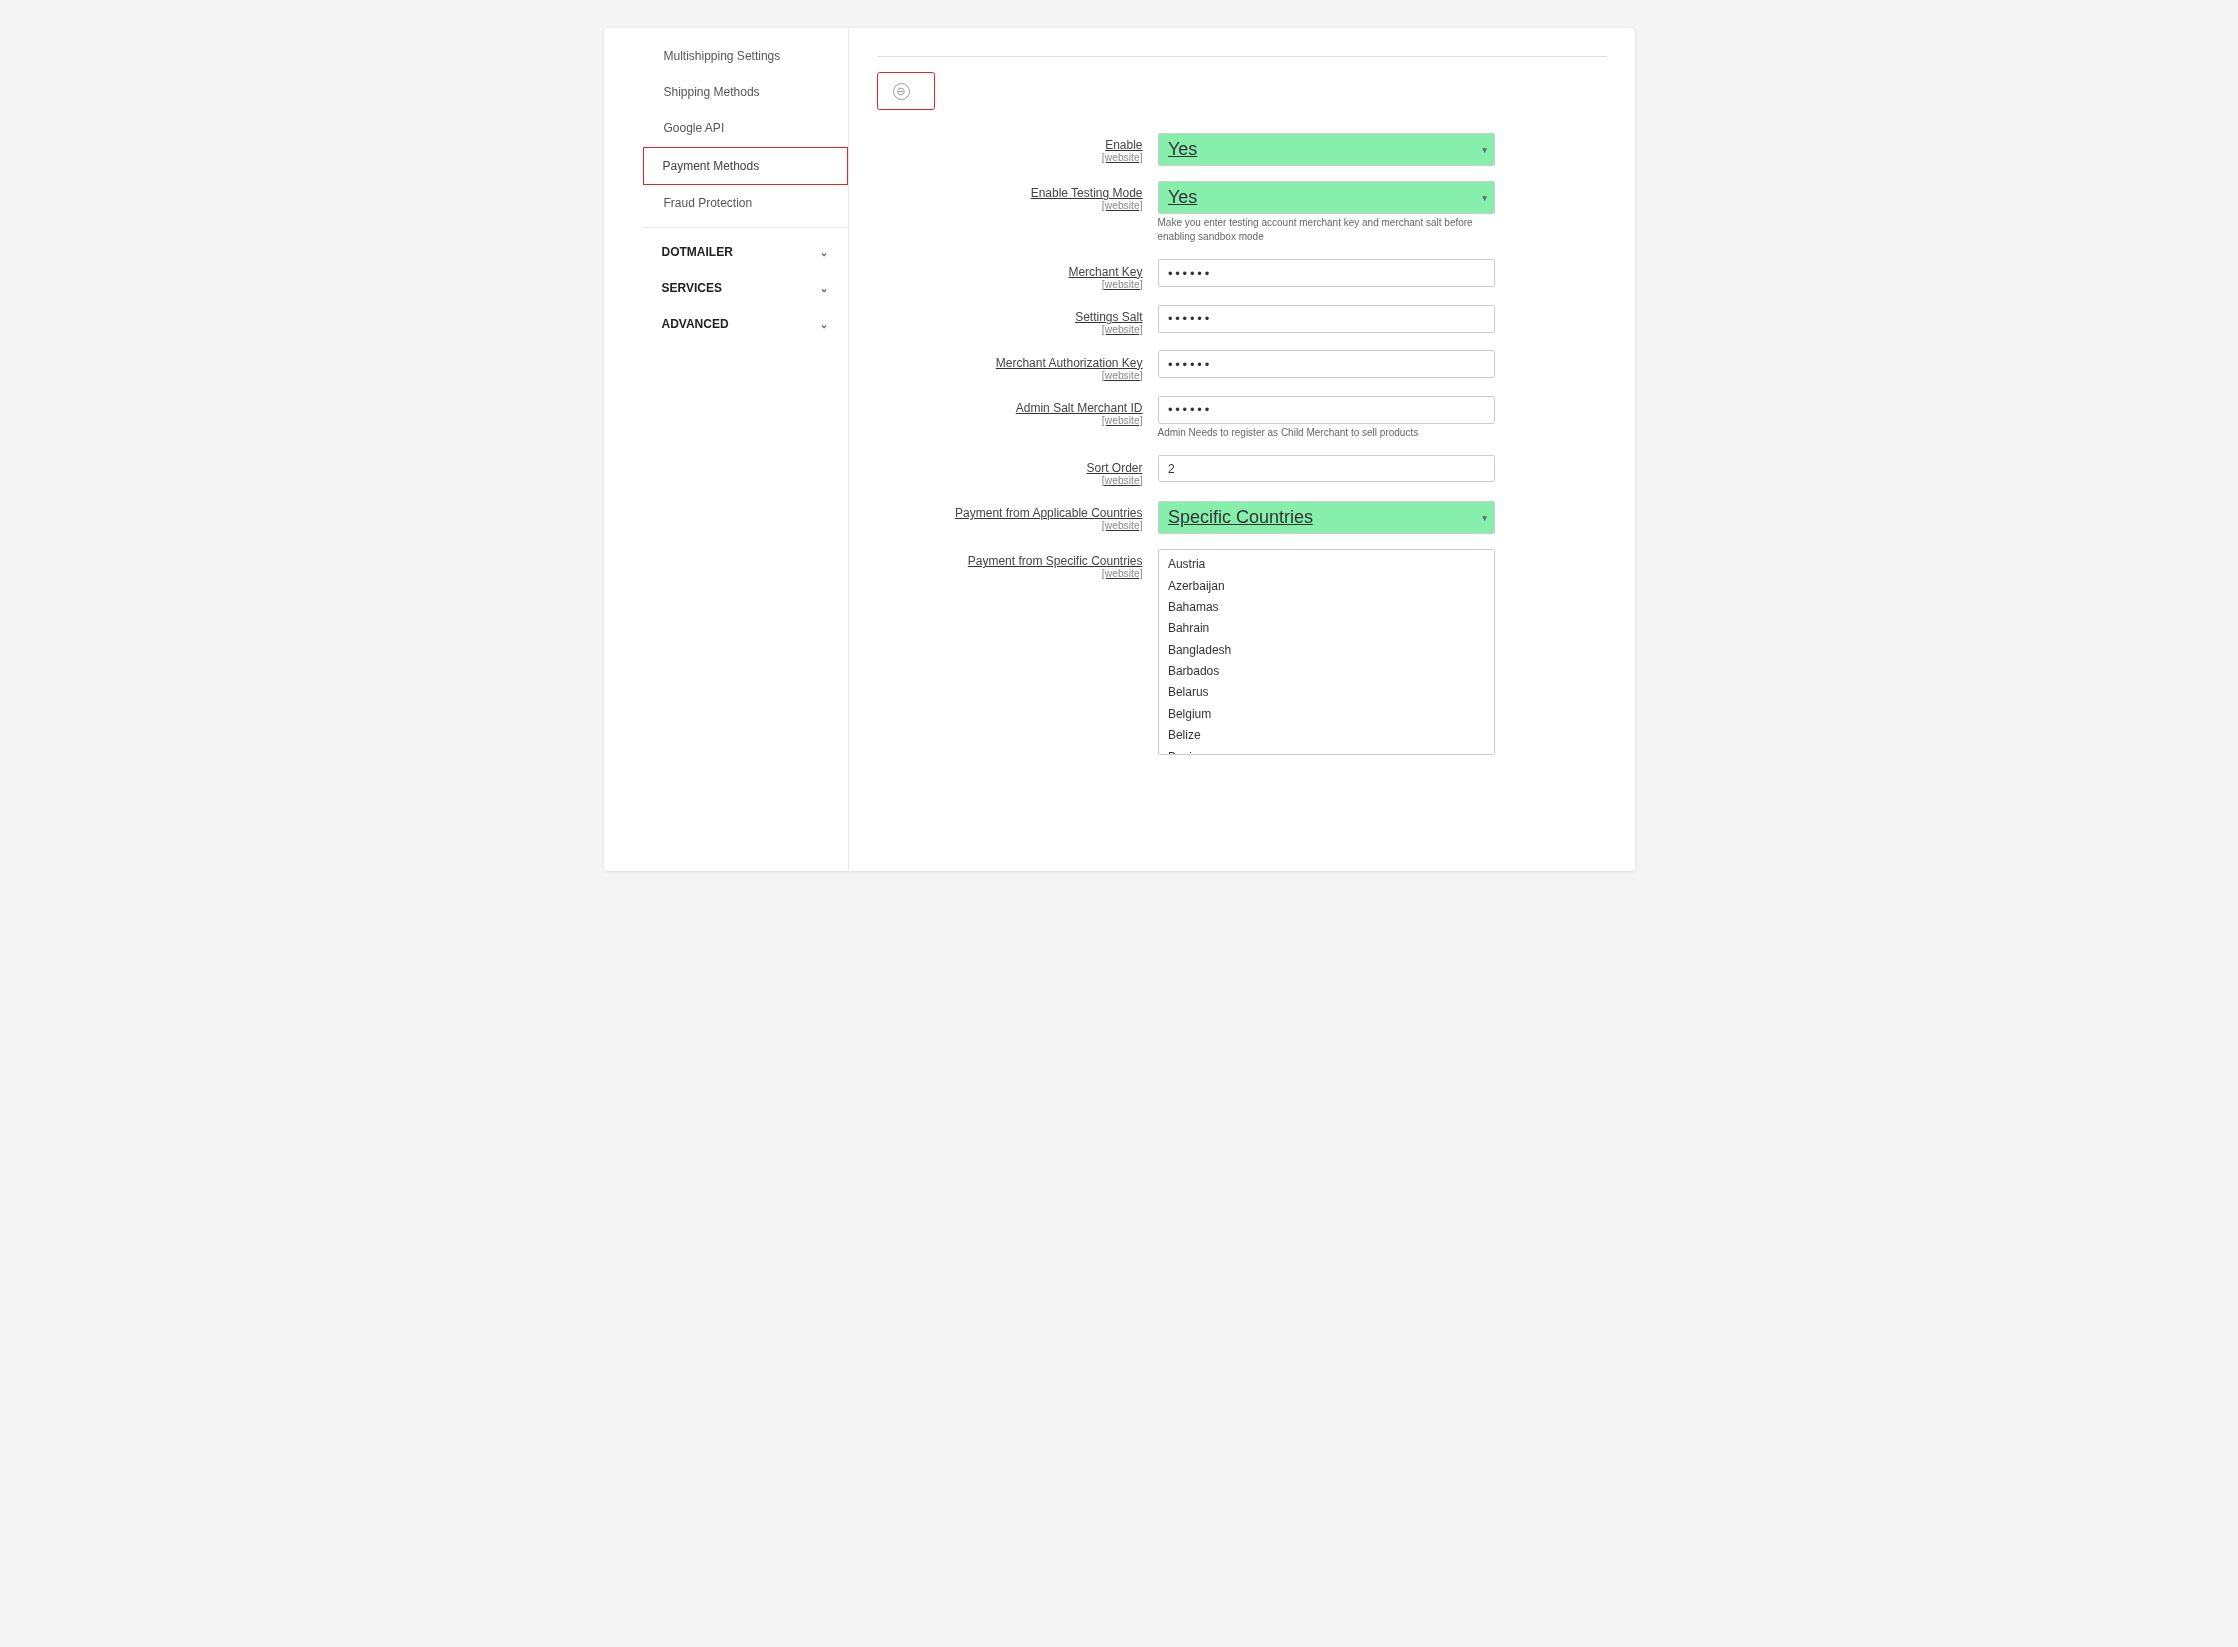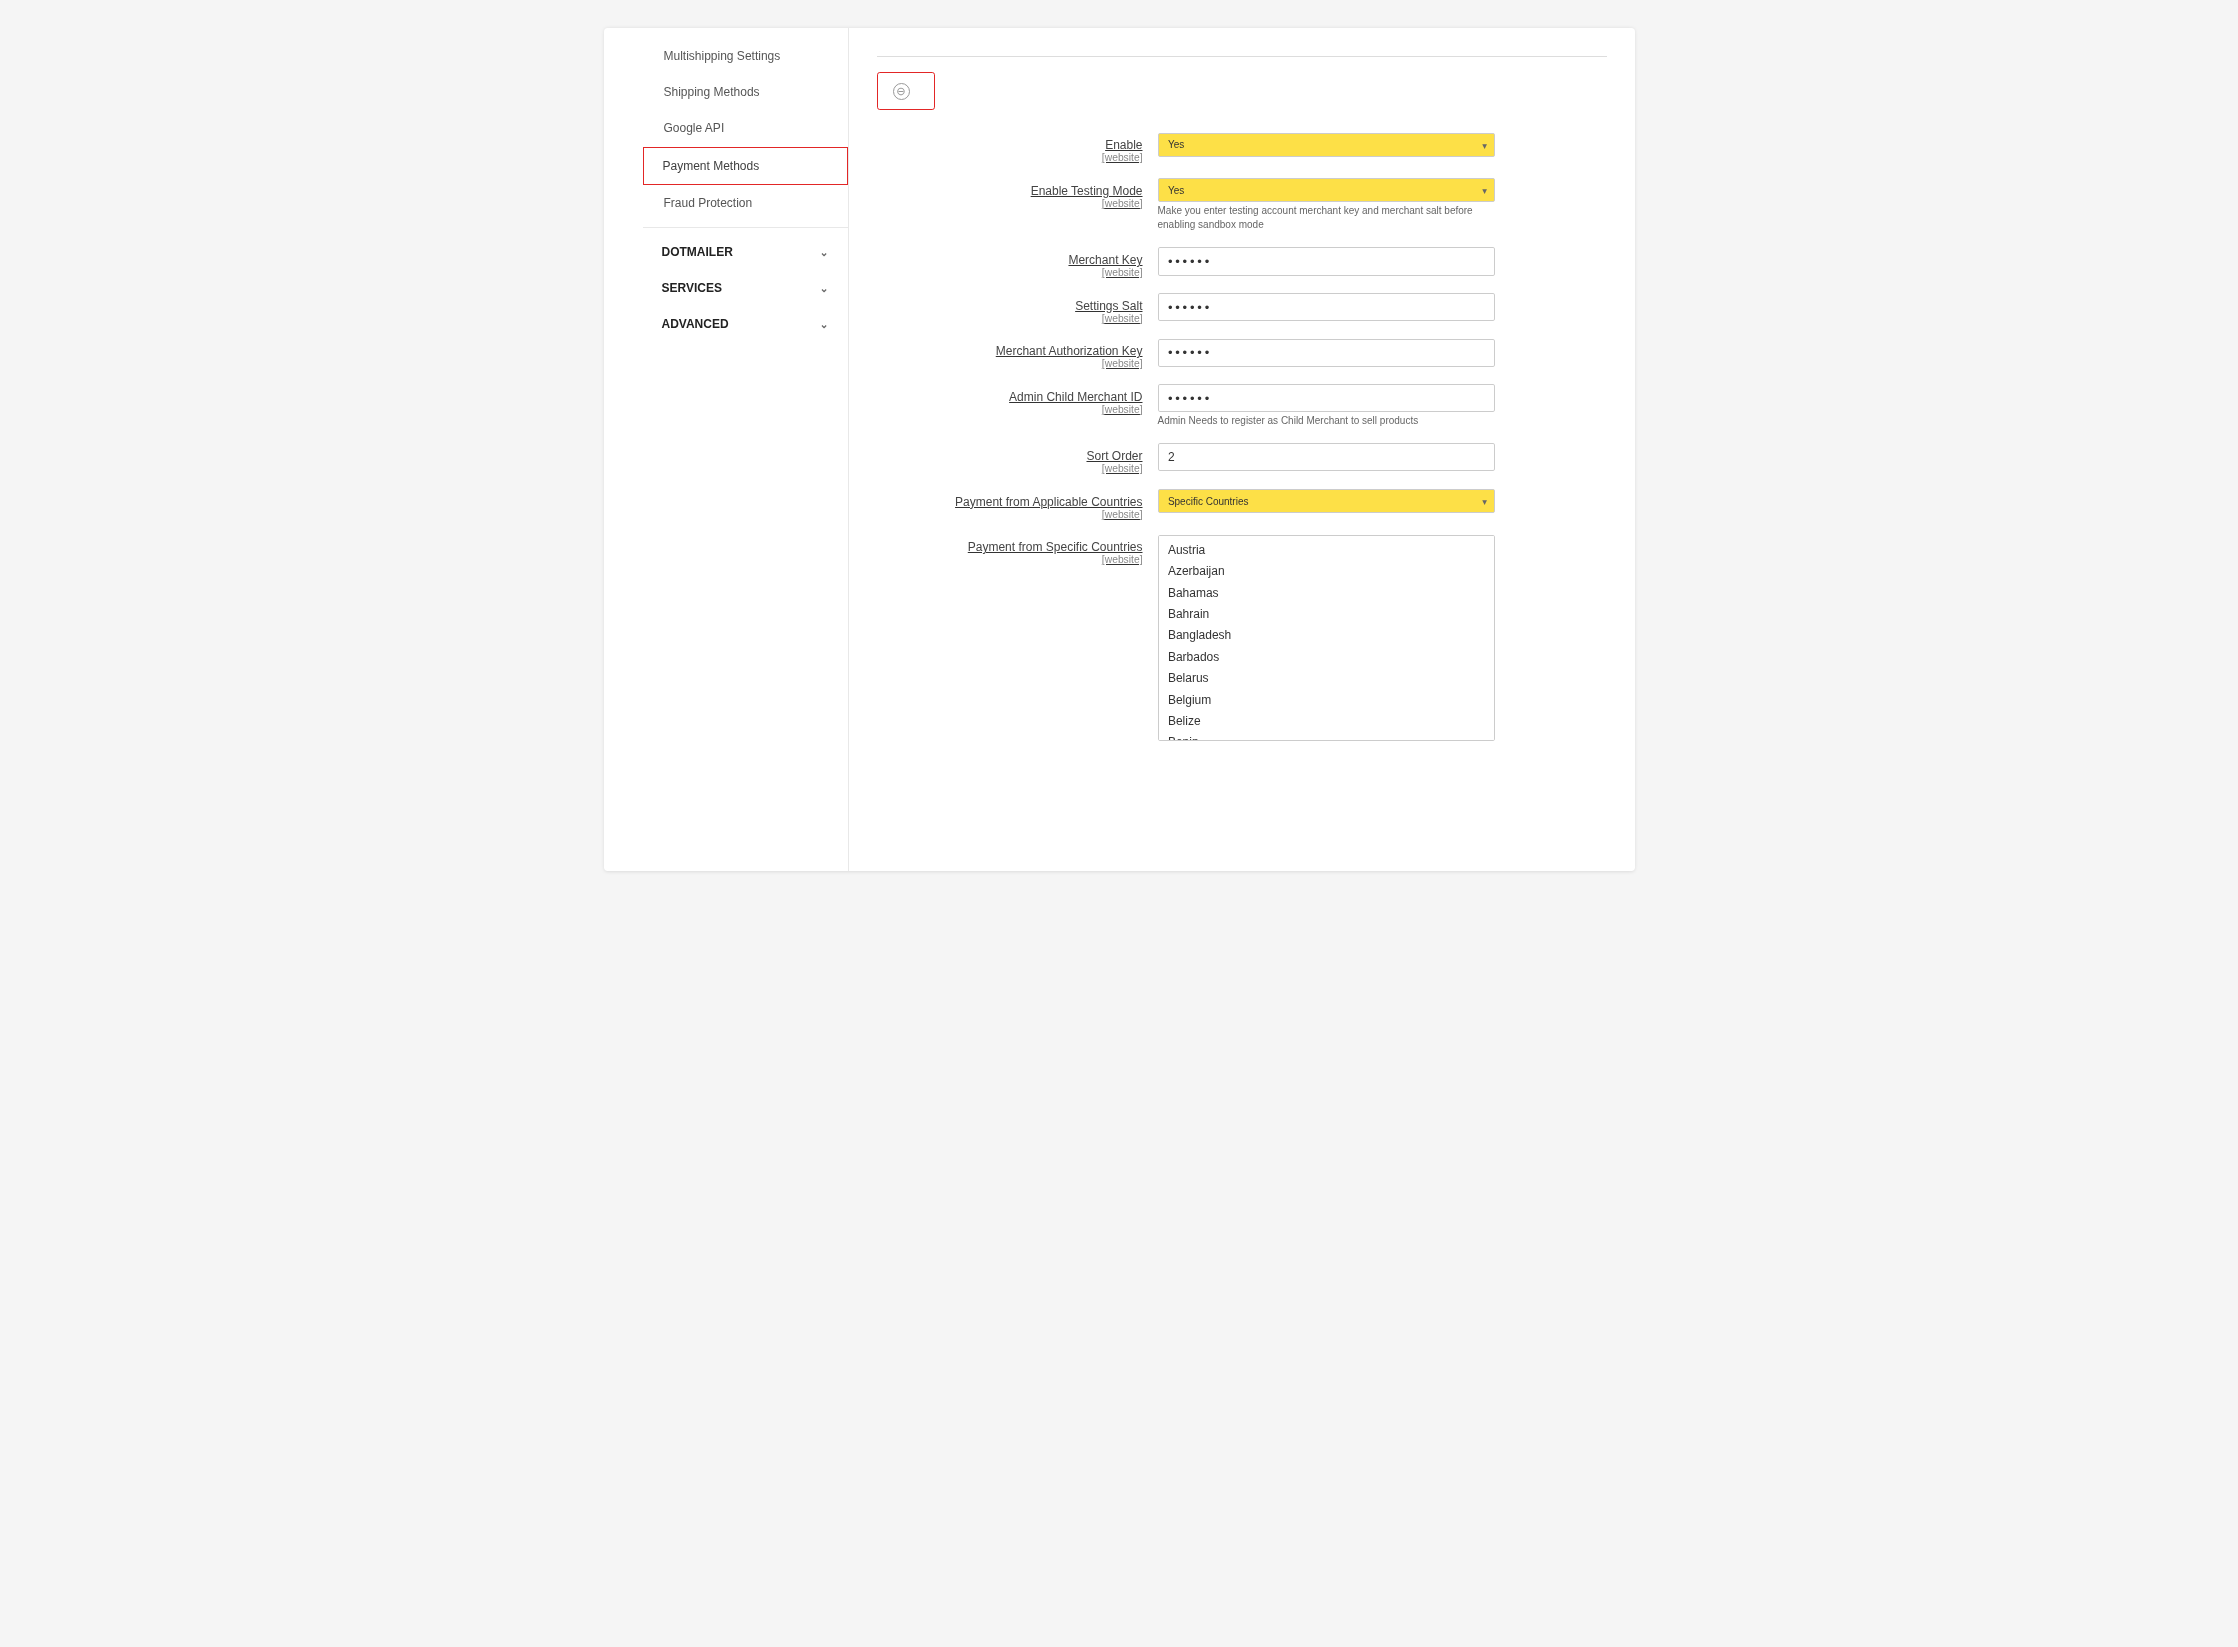--- a/index.html
+++ b/index.html
@@ -160,25 +160,26 @@
       position: relative;
       display: inline-block;
       max-width: 337px;
       width: 100%;
     }
     .form-select {
       width: 100%;
       padding: 5.6px 26px 5.6px 9.4px;
       border: 0.9px solid #ccc;
       border-radius: 1.9px;
-      font-size: 10px;
-      color: #333;
-      background: #fde047;
+      font-size: 18px;
+      color: #333;
+      background: #86efac;
       appearance: none;
       cursor: pointer;
+      text-decoration: underline;
     }
     .form-select-arrow {
       position: absolute;
       right: 7.5px;
       top: 50%;
       transform: translateY(-50%);
       pointer-events: none;
       font-size: 9.4px;
       color: #666;
     }
@@ -267,21 +268,21 @@
           </div>
           <div class="form-row">
             <div class="form-label-cell"><span class="form-label">Settings Salt</span><span class="form-label-sub">[website]</span></div>
             <div class="form-control-cell"><input type="text" class="form-input password-dots" value="••••••" style=""></div>
           </div>
           <div class="form-row">
             <div class="form-label-cell"><span class="form-label">Merchant Authorization Key</span><span class="form-label-sub">[website]</span></div>
             <div class="form-control-cell"><input type="text" class="form-input password-dots" value="••••••" style=""></div>
           </div>
           <div class="form-row">
-            <div class="form-label-cell"><span class="form-label">Admin Child Merchant ID</span><span class="form-label-sub">[website]</span></div>
+            <div class="form-label-cell"><span class="form-label">Admin Salt Merchant ID</span><span class="form-label-sub">[website]</span></div>
             <div class="form-control-cell"><input type="text" class="form-input password-dots" value="••••••" style=""><div class="form-hint">Admin Needs to register as Child Merchant to sell products</div></div>
           </div>
           <div class="form-row">
             <div class="form-label-cell"><span class="form-label">Sort Order</span><span class="form-label-sub">[website]</span></div>
             <div class="form-control-cell"><input type="text" class="form-input" value="2" style=""></div>
           </div>
           <div class="form-row">
             <div class="form-label-cell"><span class="form-label">Payment from Applicable Countries</span><span class="form-label-sub">[website]</span></div>
             <div class="form-control-cell"><div class="form-select-wrapper"><select class="form-select"><option>All Allowed Countries</option><option selected="">Specific Countries</option></select><span class="form-select-arrow">▾</span></div></div>
           </div>

